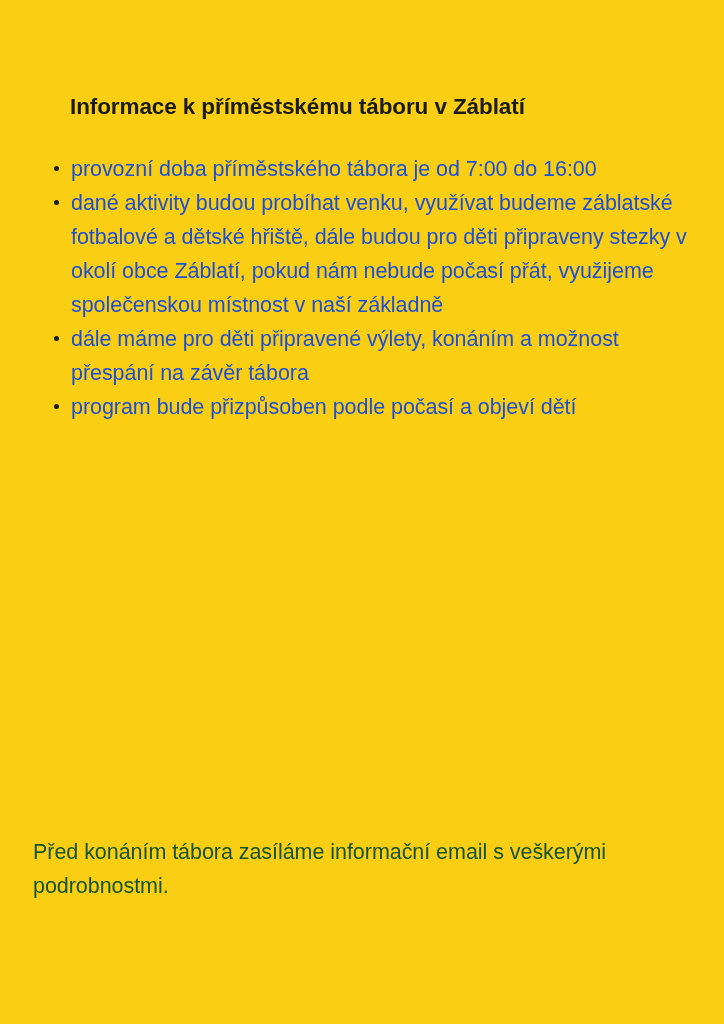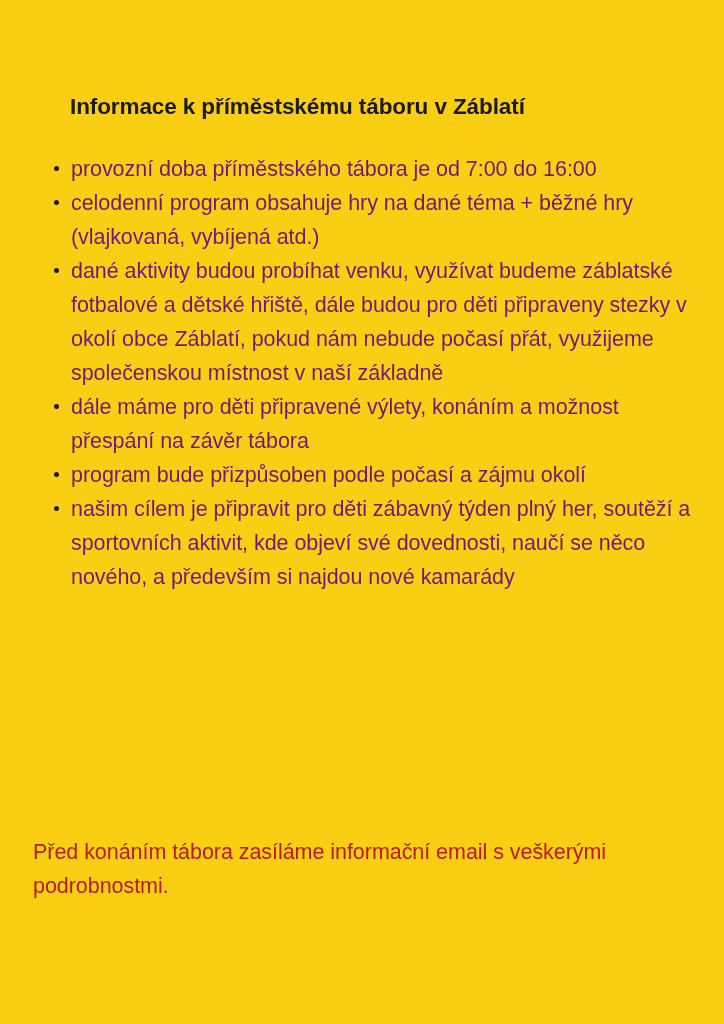--- a/index.html
+++ b/index.html
@@ -45,21 +45,21 @@
     margin: 0;
     padding: 0;
   }
 
   .bullet-item {
     position: relative;
     padding-left: 19px;
     font-size: 21.5px;
     line-height: 34px;
     letter-spacing: -0.05px;
-    color: #701a75;
+    color: #1d4ed8;
     margin: 0 0 0 0;
   }
 
   .bullet-dot {
     position: absolute;
     left: 2px;
     top: 14px;
     width: 5px;
     height: 5px;
     border-radius: 50%;
@@ -71,52 +71,44 @@
   }
 
   .closing-paragraph {
     position: absolute;
     left: 33px;
     top: 813px;
     width: 664px;
     font-size: 21.5px;
     line-height: 34px;
     letter-spacing: -0.05px;
-    color: #b91c1c;
+    color: #14532d;
   }
 </style>
 </head>
 <body>
 
 <div class="poster">
 
   <h1 class="poster-title">Informace k příměstskému táboru v Záblatí</h1>
 
   <ul class="bullet-list">
     <li class="bullet-item">
       <span class="bullet-dot"></span>
       <span class="bullet-text">provozní doba příměstského tábora je od 7:00 do 16:00</span>
     </li>
     <li class="bullet-item">
       <span class="bullet-dot"></span>
-      <span class="bullet-text">celodenní program obsahuje hry na dané téma + běžné hry (vlajkovaná, vybíjená atd.)</span>
-    </li>
-    <li class="bullet-item">
-      <span class="bullet-dot"></span>
       <span class="bullet-text">dané aktivity budou probíhat venku, využívat budeme záblatské fotbalové a dětské hřiště, dále budou pro děti připraveny stezky v okolí obce Záblatí, pokud nám nebude počasí přát, využijeme společenskou místnost v naší základně</span>
     </li>
     <li class="bullet-item">
       <span class="bullet-dot"></span>
       <span class="bullet-text">dále máme pro děti připravené výlety, konáním a možnost přespání na závěr tábora</span>
     </li>
     <li class="bullet-item">
       <span class="bullet-dot"></span>
-      <span class="bullet-text">program bude přizpůsoben podle počasí a zájmu okolí</span>
-    </li>
-    <li class="bullet-item">
-      <span class="bullet-dot"></span>
-      <span class="bullet-text">našim cílem je připravit pro děti zábavný týden plný her, soutěží a sportovních aktivit, kde objeví své dovednosti, naučí se něco nového, a především si najdou nové kamarády</span>
+      <span class="bullet-text">program bude přizpůsoben podle počasí a objeví dětí</span>
     </li>
   </ul>
 
   <p class="closing-paragraph">Před konáním tábora zasíláme informační email s veškerými podrobnostmi.</p>
 
 </div>
 
 </body></html>

